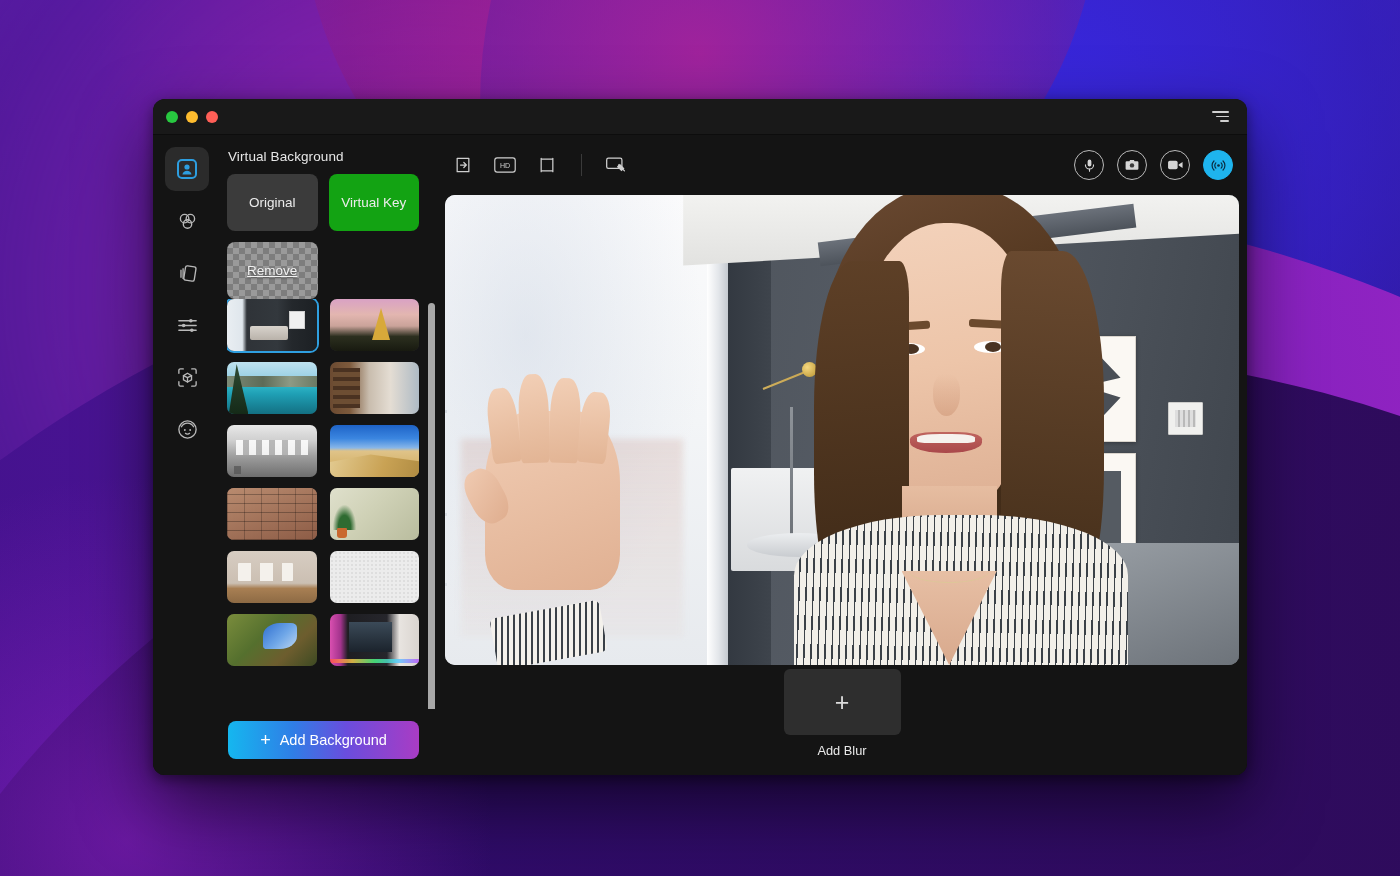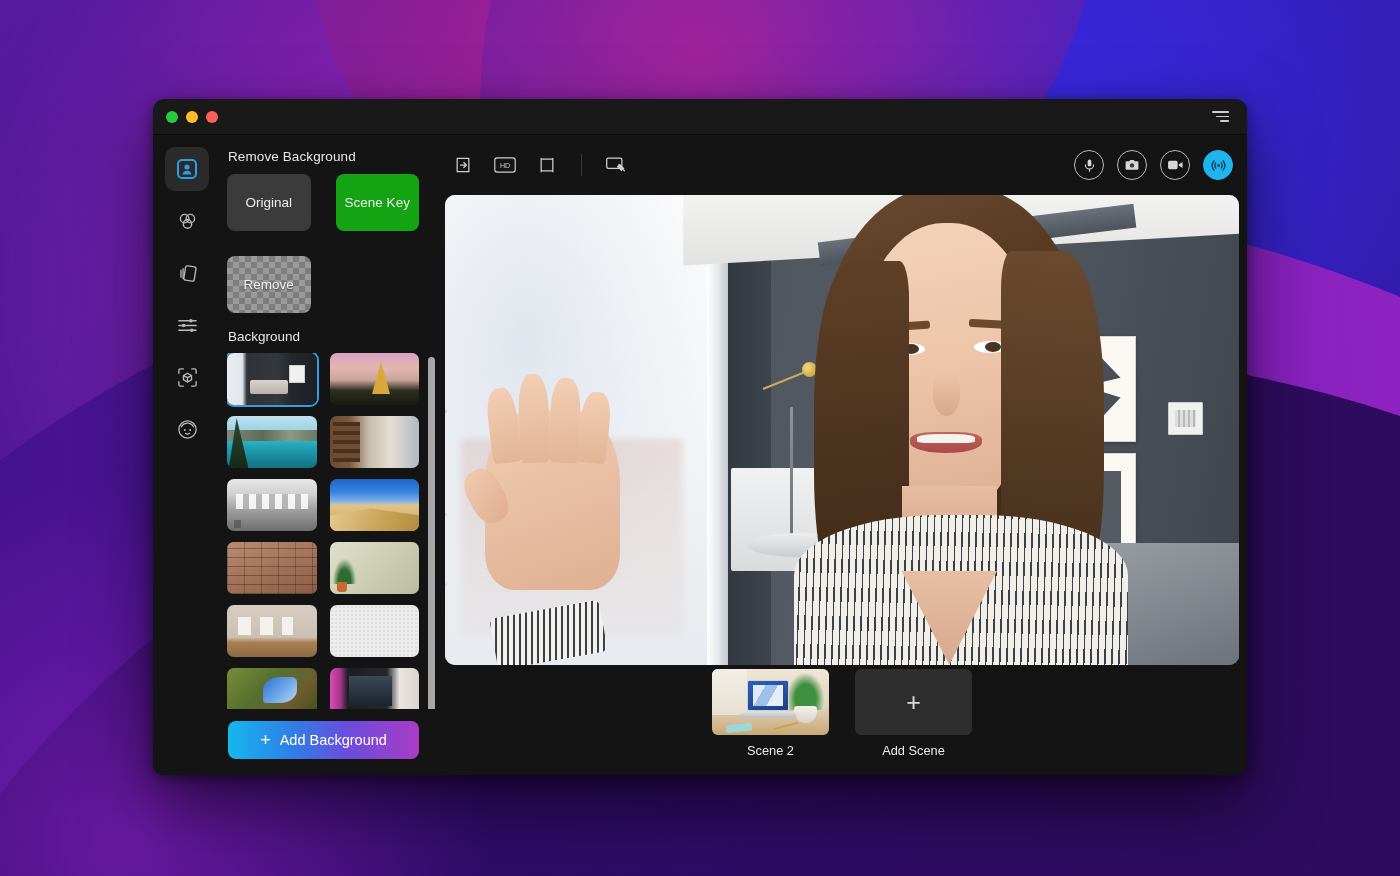--- a/index.html
+++ b/index.html
@@ -99,21 +99,21 @@
   .rail-btn.active{ background:#2b2b2b; }
   .rail-btn svg{ display:block; }
 
   
   .left-panel{
     width:218px; flex:0 0 218px; background:#141414;
     display:flex; flex-direction:column; position:relative;
     padding-left:6px;
   }
   .panel-title{ color:#e6e6e6; font-size:13.5px; padding:14px 0 10px 1px; letter-spacing:.1px; }
-  .mode-grid{ display:grid; grid-template-columns:1fr 1fr; gap:25px; padding-right:20px; }
+  .mode-grid{ display:grid; grid-template-columns:1fr 1fr; gap:11px; padding-right:20px; }
   .mode-btn{
     height:57px; border-radius:8px; position:relative; overflow:hidden;
     display:flex; align-items:center; justify-content:center;
     color:#ececec; font-size:13.5px; cursor:pointer; user-select:none;
   }
   .mode-original{ background:#3b3b3b; }
   .mode-chroma{ background:#13a313; }
   .mode-blur{
     background:
       radial-gradient(ellipse 60% 70% at 72% 22%, rgba(255,235,160,.95), rgba(255,190,90,0) 62%),
@@ -122,21 +122,21 @@
   }
   .mode-blur span{ text-shadow:0 1px 3px rgba(0,0,0,.55); }
   .mode-remove{
     background-color:#9a9a9a;
     background-image:
       linear-gradient(45deg,#7d7d7d 25%, transparent 25%, transparent 75%, #7d7d7d 75%),
       linear-gradient(45deg,#7d7d7d 25%, transparent 25%, transparent 75%, #7d7d7d 75%);
     background-size:12px 12px;
     background-position:0 0, 6px 6px;
   }
-  .mode-remove span{ color:#f2f2f2; text-shadow:0 1px 2px rgba(0,0,0,.5); }
+  .mode-remove span{ color:#f2f2f2; text-shadow:0 1px 2px rgba(0,0,0,.5);text-decoration:underline; }
 
   .section-label{ color:#e6e6e6; font-size:13.5px; padding:16px 0 9px 1px; }
 
   .bg-scroll{
     flex:1; min-height:0; overflow:hidden; position:relative; padding-right:20px;
   }
   .bg-grid{ display:grid; grid-template-columns:1fr 1fr; gap:11px 13px; }
   .thumb{
     height:52px; border-radius:7px; overflow:hidden; position:relative; cursor:pointer;
     background:#2a2a2a;
@@ -515,35 +515,34 @@
             <path d="M5.4 9.6c1.6-3 4-4.2 6.6-4.2s5 1.2 6.6 4.2"></path>
             <circle cx="9.2" cy="12.6" r="1" fill="#b9b9b9" stroke="none"></circle>
             <circle cx="14.8" cy="12.6" r="1" fill="#b9b9b9" stroke="none"></circle>
             <path d="M9.6 15.6c.8.9 1.6 1.3 2.4 1.3s1.6-.4 2.4-1.3"></path>
           </svg>
         </span>
       </div>
     </div>
 
     <div class="left-panel">
-      <div class="panel-title">Remove Background</div>
+      <div class="panel-title">Virtual Background</div>
 
       <div class="mode-grid">
         <div class="mode-btn mode-original">
           <span>Original</span>
         </div>
         <div class="mode-btn mode-chroma">
-          <span>Scene Key</span>
+          <span>Virtual Key</span>
         </div>
         <div class="mode-btn mode-remove">
           <span>Remove</span>
         </div>
       </div>
 
-      <div class="section-label">Background</div>
 
       <div class="bg-scroll">
         <div class="bg-grid">
           <div class="thumb selected">
               <i class="t-office"></i>
             </div>
           <div class="thumb">
               <i class="t-paris"></i>
             </div>
           <div class="thumb">
@@ -713,37 +712,24 @@
           <div class="pv-fing f3"></div>
           <div class="pv-fing f4"></div>
           <div class="pv-thumb"></div>
           <div class="pv-cuff"></div>
         </div>
       </div>
 
       <div class="scene-strip">
 
 
-        <div class="scene">
-          <div class="scene-thumb">
-            <div class="s2-bg"></div>
-              <div class="s2-wallL"></div>
-            <div class="s2-plant"></div>
-              <div class="s2-pot"></div>
-            <div class="s2-lap-screen"></div>
-              <div class="s2-lap-base"></div>
-            <div class="s2-card"></div>
-              <div class="s2-pen"></div>
-          </div>
-          <div class="scene-label">Scene 2</div>
-        </div>
 
         <div class="scene">
           <div class="scene-add">
             <span>+</span>
           </div>
-          <div class="scene-label">Add Scene</div>
+          <div class="scene-label">Add Blur</div>
         </div>
       </div>
 
     </div>
   </div>
 </div>
 
 </body></html>

